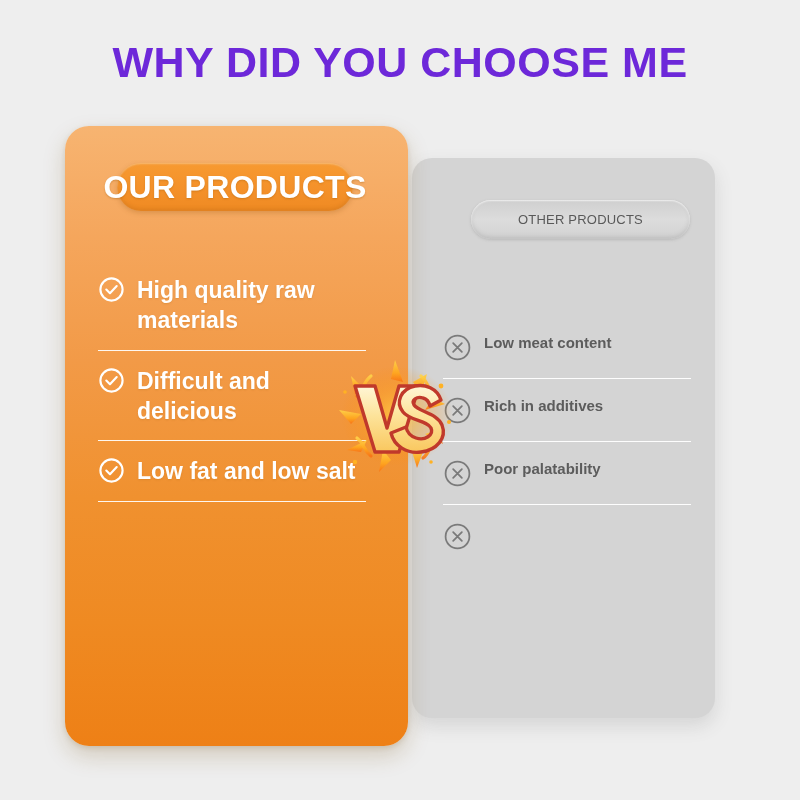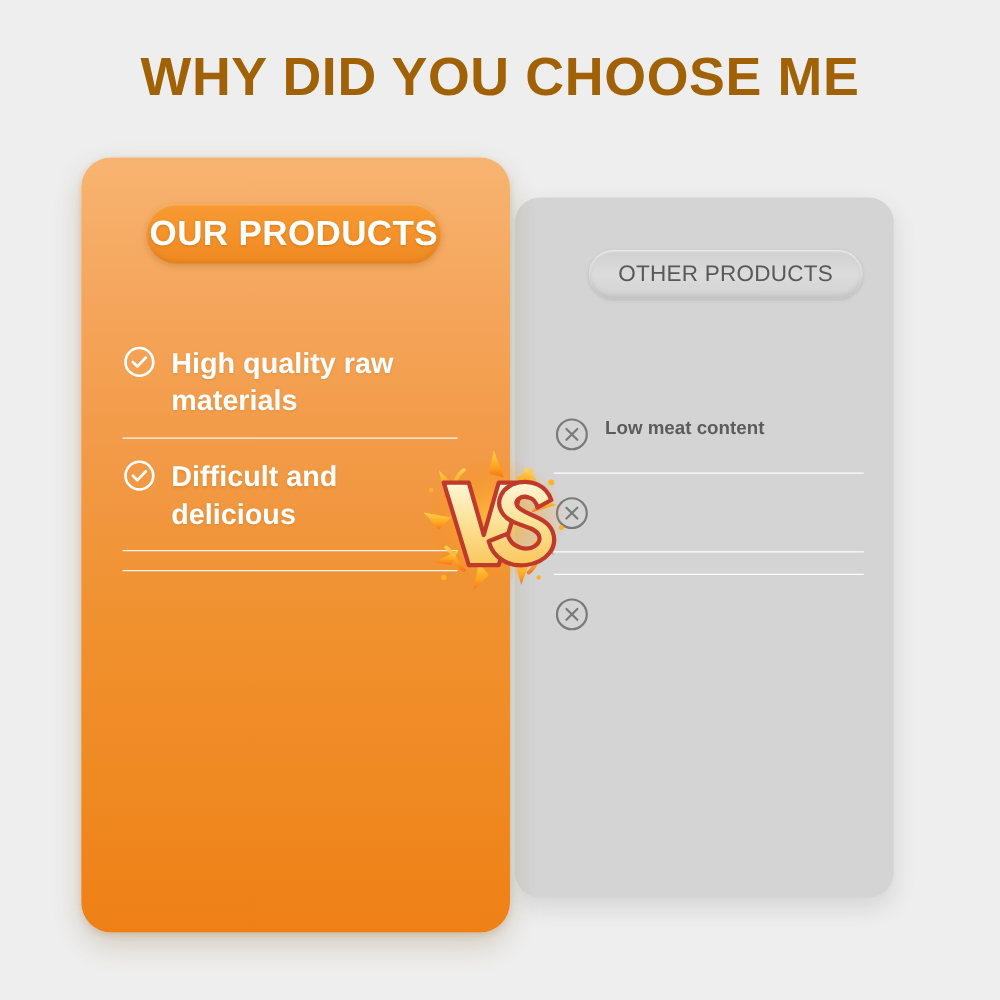--- a/index.html
+++ b/index.html
@@ -19,21 +19,21 @@
   
   #page-title {
     position: absolute;
     top: 38px;
     left: 0;
     width: 800px;
     text-align: center;
     font-size: 43px;
     font-weight: bold;
     letter-spacing: 0.5px;
-    color: #a16207;
+    color: #6d28d9;
     white-space: nowrap;
   }
 
   
   #compare-area {
     position: absolute;
     top: 0; left: 0;
     width: 800px;
     height: 800px;
   }
@@ -85,21 +85,21 @@
     box-shadow: inset 0 1px 2px rgba(255,255,255,0.35),
                 inset 0 -2px 4px rgba(150,80,10,0.20),
                 0 2px 5px rgba(140,80,15,0.25);
     display: flex;
     align-items: center;
     justify-content: center;
     z-index: 5;
   }
   #badge-ours .badge-text {
     color: #ffffff;
-    font-size: 28px;
+    font-size: 32px;
     font-weight: bold;
     letter-spacing: 0.3px;
     text-shadow: 0 1px 2px rgba(150,85,10,0.35);
     white-space: nowrap;
   }
 
   #badge-others {
     position: absolute;
     left: 471px;
     top: 200px;
@@ -110,21 +110,21 @@
     box-shadow: inset 0 1px 2px rgba(255,255,255,0.75),
                 inset 0 -2px 4px rgba(140,140,140,0.30),
                 0 1px 3px rgba(120,120,120,0.28);
     display: flex;
     align-items: center;
     justify-content: center;
     z-index: 5;
   }
   #badge-others .badge-text {
     color: #595959;
-    font-size: 18px;
+    font-size: 13px;
     font-weight: normal;
     letter-spacing: 0.2px;
     white-space: nowrap;
   }
 
   
   .list {
     position: absolute;
     z-index: 4;
   }
@@ -238,20 +238,29 @@
         <svg width="27" height="27" viewBox="0 0 28 28">
           <circle cx="14" cy="14" r="11.5" fill="none" stroke="#ffffff" stroke-width="2.2"></circle>
           <path d="M8.6 14.1 L12.4 17.8 L19.4 10.4" fill="none" stroke="#ffffff" stroke-width="2.2" stroke-linecap="round" stroke-linejoin="round"></path>
         </svg>
       </span>
       <span class="item-text">Difficult and delicious</span>
     </div>
 
     <div class="divider"></div>
 
+    <div class="list-item">
+      <span class="icon-wrap">
+        <svg width="27" height="27" viewBox="0 0 28 28">
+          <circle cx="14" cy="14" r="11.5" fill="none" stroke="#ffffff" stroke-width="2.2"></circle>
+          <path d="M8.6 14.1 L12.4 17.8 L19.4 10.4" fill="none" stroke="#ffffff" stroke-width="2.2" stroke-linecap="round" stroke-linejoin="round"></path>
+        </svg>
+      </span>
+      <span class="item-text">Low fat and low salt</span>
+    </div>
 
     <div class="divider"></div>
 
 
   </div>
 
   <div class="list" id="list-others">
 
     <div class="list-item">
       <span class="icon-wrap">
@@ -265,24 +274,34 @@
 
     <div class="divider"></div>
 
     <div class="list-item">
       <span class="icon-wrap">
         <svg width="29" height="29" viewBox="0 0 28 28">
           <circle cx="14" cy="14" r="11.5" fill="none" stroke="#7a7a7a" stroke-width="1.7"></circle>
           <path d="M9.8 9.8 L18.2 18.2 M18.2 9.8 L9.8 18.2" fill="none" stroke="#7a7a7a" stroke-width="1.7" stroke-linecap="round"></path>
         </svg>
       </span>
-    </div>
-
-    <div class="divider"></div>
-
+      <span class="item-text">Rich in additives</span>
+    </div>
+
+    <div class="divider"></div>
+
+    <div class="list-item">
+      <span class="icon-wrap">
+        <svg width="29" height="29" viewBox="0 0 28 28">
+          <circle cx="14" cy="14" r="11.5" fill="none" stroke="#7a7a7a" stroke-width="1.7"></circle>
+          <path d="M9.8 9.8 L18.2 18.2 M18.2 9.8 L9.8 18.2" fill="none" stroke="#7a7a7a" stroke-width="1.7" stroke-linecap="round"></path>
+        </svg>
+      </span>
+      <span class="item-text">Poor palatability</span>
+    </div>
 
     <div class="divider"></div>
 
     <div class="list-item">
       <span class="icon-wrap">
         <svg width="29" height="29" viewBox="0 0 28 28">
           <circle cx="14" cy="14" r="11.5" fill="none" stroke="#7a7a7a" stroke-width="1.7"></circle>
           <path d="M9.8 9.8 L18.2 18.2 M18.2 9.8 L9.8 18.2" fill="none" stroke="#7a7a7a" stroke-width="1.7" stroke-linecap="round"></path>
         </svg>
       </span>

